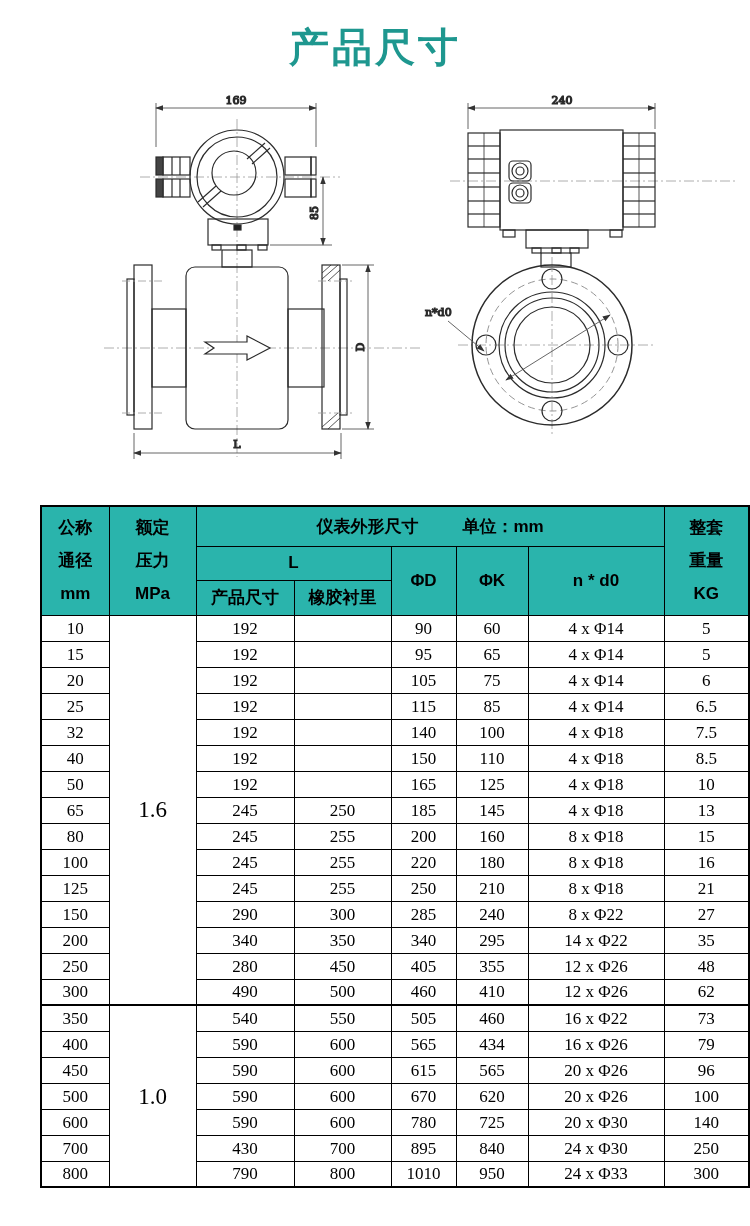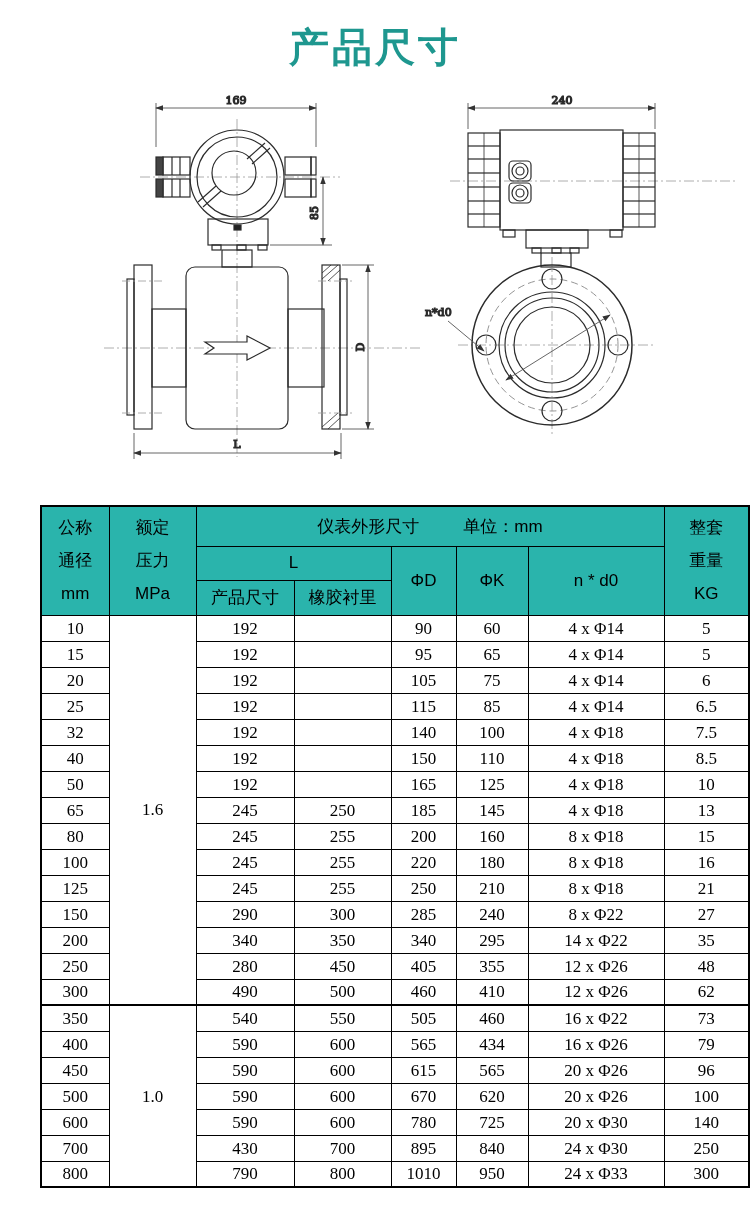--- a/index.html
+++ b/index.html
@@ -11,29 +11,29 @@
              font-size:40px; font-weight:800; letter-spacing:3px;
              color:var(--title-color); }
   .drawings { margin-top:10px; }
   svg text { font-family:"DejaVu Serif", serif; fill:#222; }
   .dimtxt { font-size:11px; }
   table.spec { border-collapse:collapse; table-layout:fixed;
                width:708px; margin:16px 0 0 40px;
                border:2px solid #000; }
   table.spec td { border:1px solid #000; text-align:center; padding:0;
                   color:#000; overflow:hidden; }
-  thead td { background:var(--accent); font-weight:400; font-size:17px;
+  thead td { background:var(--accent); font-weight:700; font-size:17px;
              font-family:"Liberation Sans", sans-serif; }
   tr.hr1 { height:40px; } tr.hr2 { height:34px; } tr.hr3 { height:35px; }
   td.multi span { display:block; line-height:1.95; }
   .unit { margin-left:44px; }
   tbody td { font-family:"Liberation Serif","DejaVu Serif",serif;
              font-size:17px; height:26px; line-height:1; }
   tbody tr.group-start td { border-top:2px solid #000; }
-  .pressure-cell { font-size:17px;margin-top:41px; }
+  .pressure-cell { font-size:23px;margin-top:41px; }
 </style>
 </head>
 <body>
 
 <div class="page">
 
   <h1 class="title">产品尺寸</h1>
 
   <div class="drawings">
     <svg width="750" height="400" viewBox="0 0 750 400">

